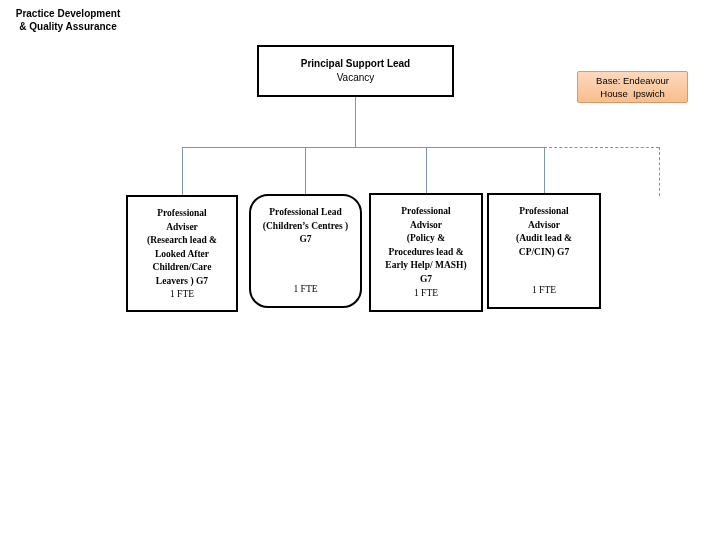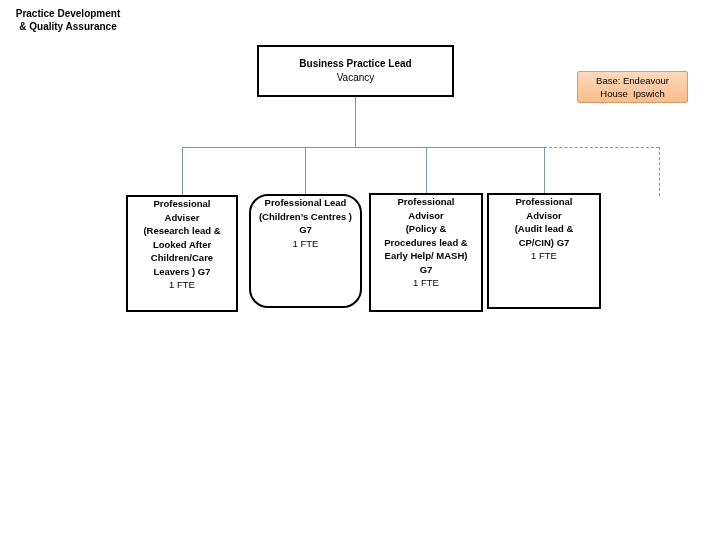--- a/index.html
+++ b/index.html
@@ -39,24 +39,25 @@
 
   .line{position:absolute;background:#7C97A6;}
   .vline{width:1px;}
   .hline{height:1px;}
   .dash-h{position:absolute;height:0;border-top:1px dashed #7C97A6;}
   .dash-v{position:absolute;width:0;border-left:1px dashed #7C97A6;}
 
   .org-box{
     position:absolute;
     box-sizing:border-box;border:2px solid #000;background:#fff;
-    display:flex;flex-direction:column;justify-content:flex-start;align-items:center;
+    display:flex;flex-direction:column;justify-content:space-between;align-items:center;
     text-align:center;
     font-size:9.5px;line-height:13.5px;
-    padding:0;
+    padding:10px;
+    font-family:Liberation Serif, serif;
   }
   .org-box .title{font-weight:bold;}
   .org-box .fte{font-weight:normal;}
 
   .b0{left:126px;top:195px;width:112px;height:117px;}
   .b1{left:249px;top:194px;width:113px;height:114px;border-radius:19px;}
   .b2{left:369px;top:193px;width:114px;height:119px;}
   .b3{left:487px;top:193px;width:114px;height:116px;}
   .b4{left:609px;top:196px;width:101px;height:78px;}
 
@@ -76,21 +77,21 @@
 </style>
 </head>
 <body>
 
 <div class="slide">
 
   <div class="slide-title pre">Practice Development
 &amp; Quality Assurance</div>
 
   <div class="root-box">
-    <div class="role">Business Practice Lead</div>
+    <div class="role">Principal Support Lead</div>
     <div class="sub">Vacancy</div>
   </div>
 
   <div class="base-note prew">Base: Endeavour
 House  Ipswich</div>
 
   <div class="line vline stem"></div>
   <div class="line hline h-main"></div>
   <div class="dash-h h-dash"></div>
   <div class="line vline d0"></div>

